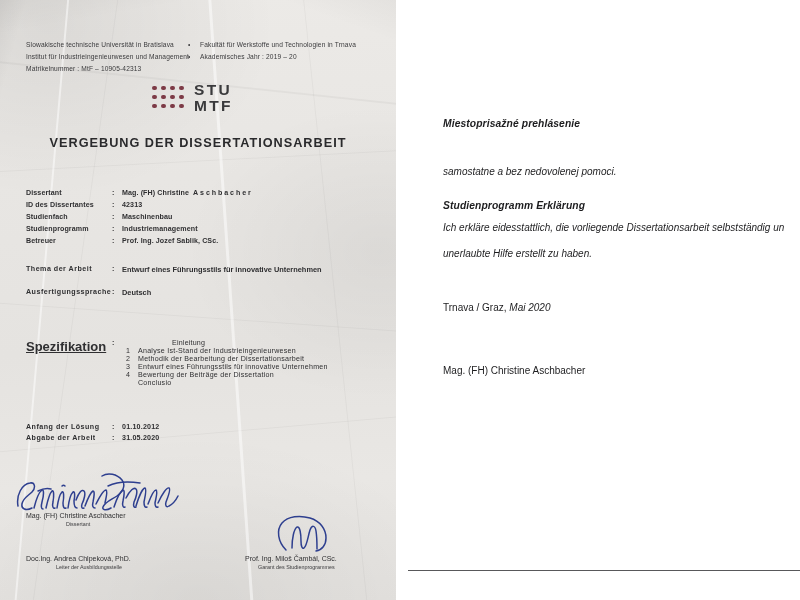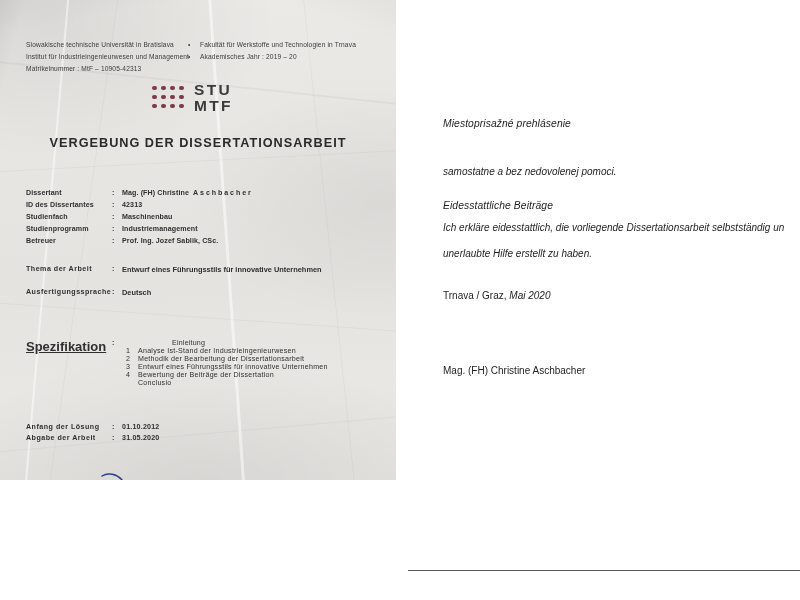--- a/index.html
+++ b/index.html
@@ -7,21 +7,21 @@
     width: 800px; height: 600px;
     background: #ffffff;
     overflow: hidden;
   }
   body { font-family: "Liberation Sans", sans-serif; }
 
   #page { position: relative; width: 800px; height: 600px; background: #fff; }
 
   
   #scan {
-    position: absolute; left: 0; top: 0; width: 396px; height: 480px;
+    position: absolute; left: 0; top: 0; width: 396px; height: 600px;
     background:
       
       linear-gradient(105deg, rgba(0,0,0,0.055) 0px, rgba(255,255,255,0.0) 26px),
       linear-gradient(170deg, rgba(0,0,0,0.04) 0px, rgba(0,0,0,0) 34px),
       linear-gradient(200deg, rgba(0,0,0,0.035) 0px, rgba(0,0,0,0) 40px),
       radial-gradient(120% 60% at 12% 4%, rgba(0,0,0,0.07) 0%, rgba(0,0,0,0) 48%),
       radial-gradient(90% 45% at 96% 42%, rgba(0,0,0,0.05) 0%, rgba(0,0,0,0) 55%),
       radial-gradient(130% 55% at 50% 100%, rgba(0,0,0,0.05) 0%, rgba(0,0,0,0) 50%),
       linear-gradient(178deg, #eceae7 0%, #e8e6e3 30%, #e5e3e0 58%, #e9e7e4 80%, #e3e1de 100%);
     overflow: hidden;
@@ -85,24 +85,24 @@
   .dvalue { position: absolute; left: 122px; letter-spacing: 0.2px; }
 
   
   .sig-name { position: absolute; font-size: 7.0px; color: #2f2f31; white-space: nowrap; }
   .sig-role { position: absolute; font-size: 5.4px; color: #3c3c3e; white-space: nowrap; }
   .sig-ink  { position: absolute; pointer-events: none; }
 
   
   #right { position: absolute; left: 396px; top: 0; width: 404px; height: 600px; background: #fff; }
   .r-text { position: absolute; left: 47px; color: #1d1d1f; white-space: nowrap; }
-  .r-head { font-size: 10.3px; font-weight: 400; font-style: italic; letter-spacing: 0.1px; }
+  .r-head { font-size: 10.3px; font-weight: 700; font-style: italic; letter-spacing: 0.1px; }
   .r-body { font-size: 10.0px; font-style: italic; letter-spacing: 0.0px; }
   .r-plain { font-size: 10.0px; font-style: normal; }
-  .r-mixed { font-size: 10.0px; }
+  .r-mixed { font-size: 10.0px; margin-top: 12px; }
   .r-mixed i { font-style: italic; }
   #hrule { position: absolute; left: 408px; top: 570px; width: 392px; height: 1px; background: #58585a; }
 </style>
 </head>
 <body>
 
 <div id="page">
 
   <div id="scan">
 
@@ -248,21 +248,21 @@
       <div class="sig-role" style="left:258px; top:564px;">Garant des Studienprogrammes</div>
 
     </div>
   </div>
 
   <div id="right">
 
     <div class="r-text r-head" style="top:118px;">Miestoprisažné prehlásenie</div>
     <div class="r-text r-body" style="top:166px;">samostatne a bez nedovolenej pomoci.</div>
 
-    <div class="r-text r-head" style="top:200px;">Eidesstattliche Beiträge</div>
+    <div class="r-text r-head" style="top:200px;">Studienprogramm Erklärung</div>
     <div class="r-text r-body" style="top:222px;">Ich erkläre eidesstattlich, die vorliegende Dissertationsarbeit selbstständig un</div>
     <div class="r-text r-body" style="top:248px;">unerlaubte Hilfe erstellt zu haben.</div>
 
     <div class="r-text r-mixed" style="top:290px;">
       <span>Trnava / Graz,</span>
       <i>Mai 2020</i>
     </div>
 
     <div class="r-text r-plain" style="top:365px;">Mag. (FH) Christine Aschbacher</div>
 

